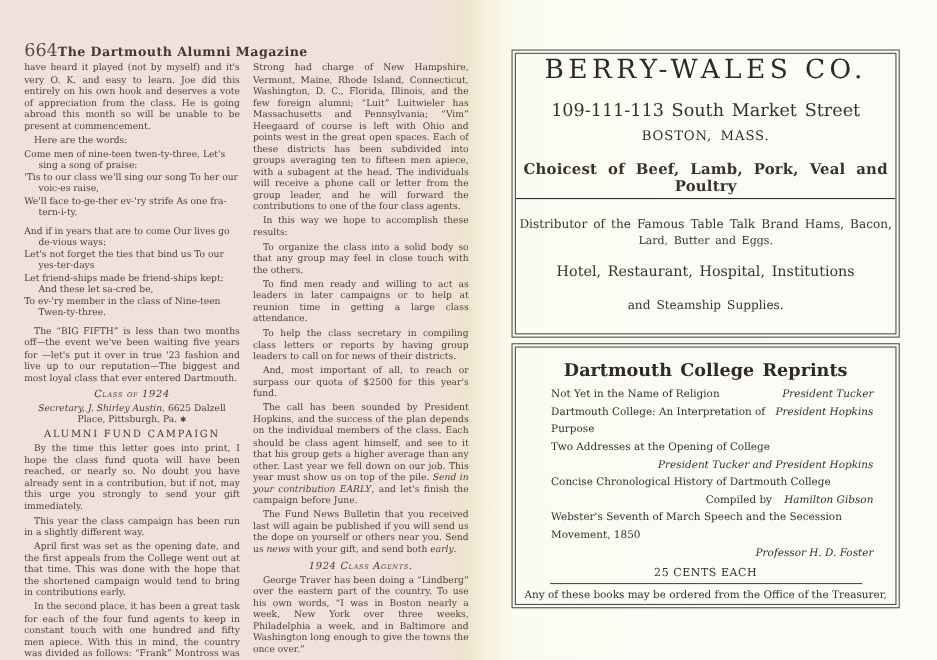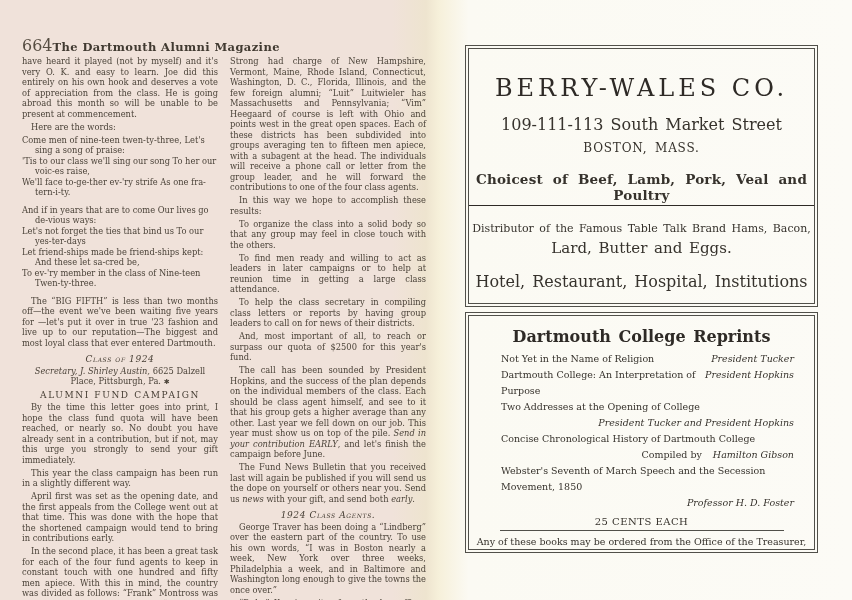--- a/index.html
+++ b/index.html
@@ -25,28 +25,28 @@
   .caps-heading{text-align:center;font-size:9px;letter-spacing:1.6px;margin:2px 0 2px;color:#453d33;}
   .secretary{text-align:center;font-size:8.3px;line-height:10.5px;margin-bottom:1px;}
   .italic{font-style:italic;}
   .sec-mark{font-size:7px;}
   
   .right-page{position:absolute;top:0;left:436px;width:416px;height:600px;}
   .adbox{position:absolute;left:29px;width:353px;box-sizing:border-box;border:1px solid #51504a;padding:2px;}
   .adbox-inner{border:1px solid #51504a;height:100%;box-sizing:border-box;text-align:center;color:#36322c;overflow:hidden;}
   .box-berry{top:45px;height:262px;}
   .box-reprints{top:312px;height:241px;}
-  .bw-name{font-size:24px;letter-spacing:4px;margin-top:25px;color:#2e2a26;}
+  .bw-name{font-size:24px;letter-spacing:4px;color:#2e2a26;}
   .bw-address{font-size:16px;margin-top:13px;word-spacing:2px;}
   .bw-city{font-size:12px;margin-top:7px;letter-spacing:.8px;word-spacing:3px;}
   .bw-tagline-wrap{margin-top:16px;}
   .bw-tagline{display:inline-block;font-size:13.5px;font-weight:bold;word-spacing:5px;letter-spacing:.2px;border-bottom:1.5px solid #2e2a26;padding:0 3px 2px;}
   .bw-line1{font-size:11px;margin-top:16px;word-spacing:2px;}
-  .bw-line2{font-size:15px;margin-top:4px;word-spacing:2px;}
-  .bw-line3{font-size:16px;margin-top:15px;word-spacing:2px;}
+  .bw-line2{font-size:10px;margin-top:4px;word-spacing:2px;}
+  .bw-line3{font-size:13px;margin-top:15px;word-spacing:2px;}
   .bw-line4{font-size:11px;margin-top:16px;word-spacing:2px;}
   .rp-title{font-size:16px;font-weight:bold;margin-top:11px;color:#2e2a26;word-spacing:2px;}
   .rp-items{text-align:left;padding:5px 20px 0 32px;font-size:9.5px;color:#36322c;}
   .rp-row{display:flex;justify-content:space-between;line-height:16px;}
   .rp-author{font-style:italic;white-space:nowrap;padding-left:8px;}
   .rp-title-line{line-height:16px;}
   .rp-author-line{text-align:right;line-height:16px;}
   .rp-price{margin-top:5px;font-size:10px;letter-spacing:.5px;}
   .rp-rule{width:284px;border:0;border-top:1px solid #51504a;margin:3px auto 4px;}
   .rp-order{font-size:9.5px;line-height:14px;}

